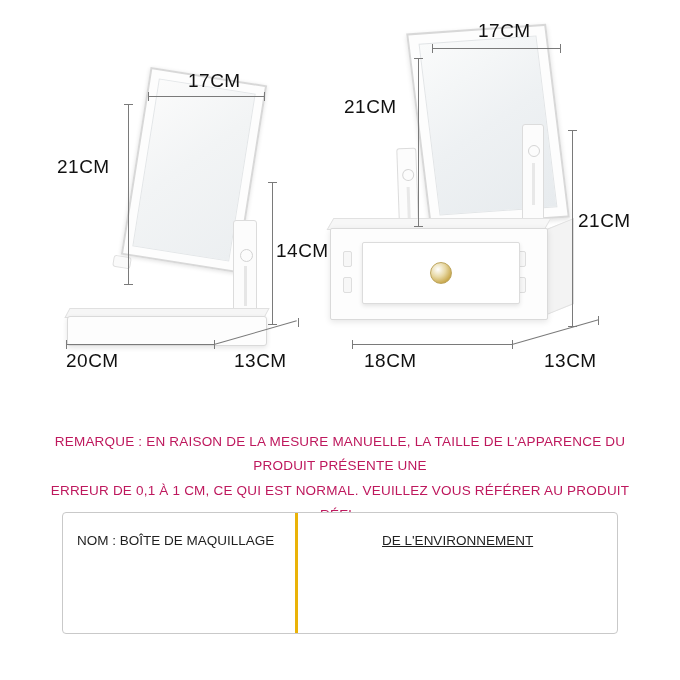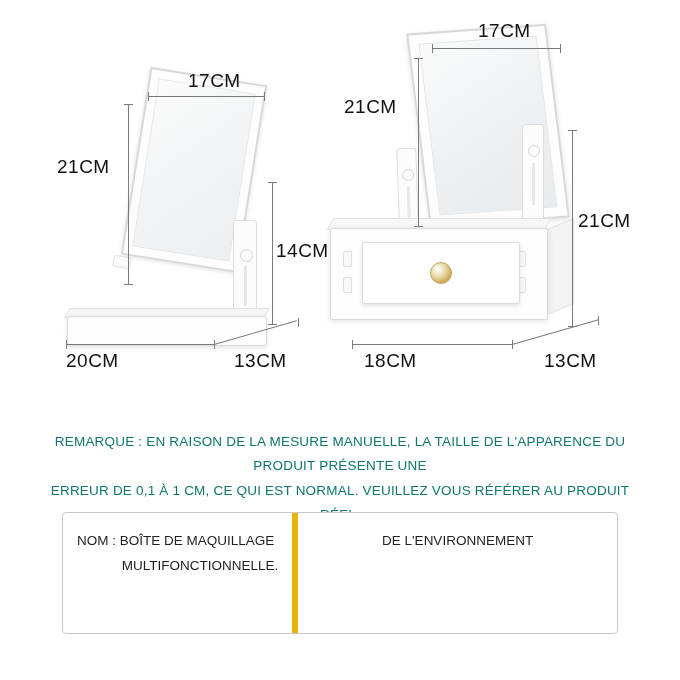--- a/index.html
+++ b/index.html
@@ -299,21 +299,21 @@
 
   
   .notice {
     position: absolute;
     left: 30px;
     top: 430px;
     width: 620px;
     text-align: center;
     font-size: 13.5px;
     line-height: 1.8;
-    color: #0f766e;
+    color: #be185d;
     letter-spacing: 0.2px;
   }
 
   
   .info-box {
     position: absolute;
     left: 62px;
     top: 512px;
     width: 556px;
     height: 122px;
@@ -325,29 +325,29 @@
   }
   .info-col {
     box-sizing: border-box;
     padding: 16px 14px 10px 14px;
     font-size: 13.5px;
     line-height: 1.85;
     color: #1f1f1f;
   }
   .info-col.left {
     width: 236px;
-    border-right: 6px solid #eab308;
+    border-right: 3px solid #eab308;
   }
   .info-col.right {
     width: 320px;
   }
   .info-line { display: block; }
   .ta-l { text-align: left; }
   .ta-r { text-align: right; }
-  .ta-c { text-align: center; }
+  .ta-c { text-align: center; text-decoration: underline; }
   .mt-auto { margin-top: 14px; }
 </style>
 </head>
 <body>
 
 <div class="page">
 
   <div class="diagram">
 
     <div class="prod-left">
@@ -429,20 +429,19 @@
   </div>
 
   <div class="notice">
     <span class="info-line">REMARQUE : EN RAISON DE LA MESURE MANUELLE, LA TAILLE DE L'APPARENCE DU PRODUIT PRÉSENTE UNE</span>
     <span class="info-line">ERREUR DE 0,1 À 1 CM, CE QUI EST NORMAL. VEUILLEZ VOUS RÉFÉRER AU PRODUIT RÉEL.</span>
   </div>
 
   <div class="info-box">
     <div class="info-col left">
       <span class="info-line ta-l">NOM : BOÎTE DE MAQUILLAGE</span>
-      <span class="info-line ta-r">MULTIFONCTIONNELLE.</span>
     </div>
     <div class="info-col right">
       <span class="info-line ta-c">DE L'ENVIRONNEMENT</span>
     </div>
   </div>
 
 </div>
 
 </body></html>

